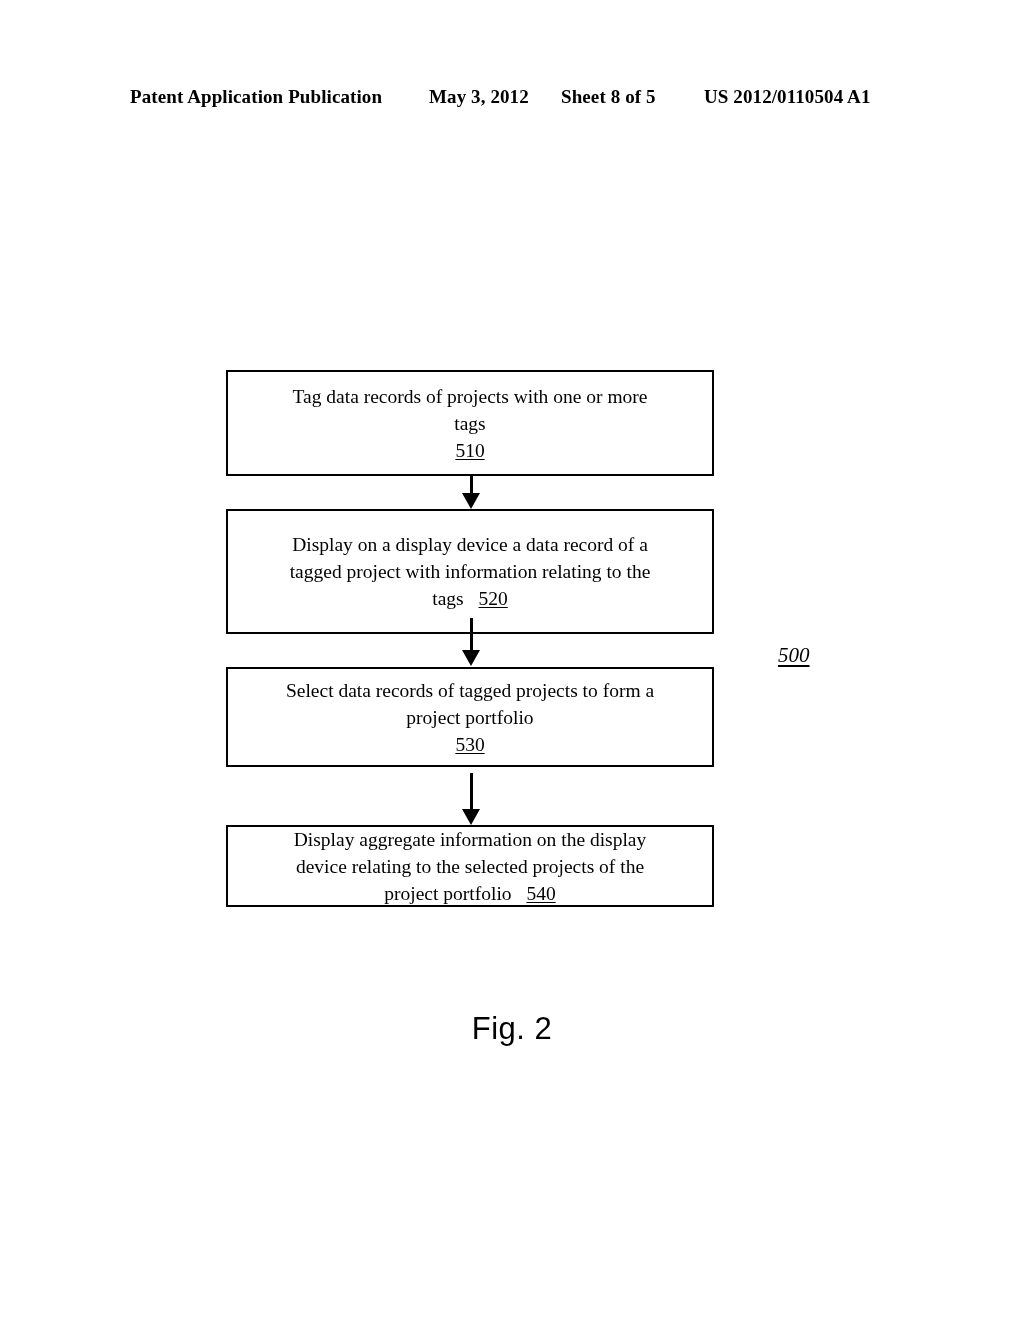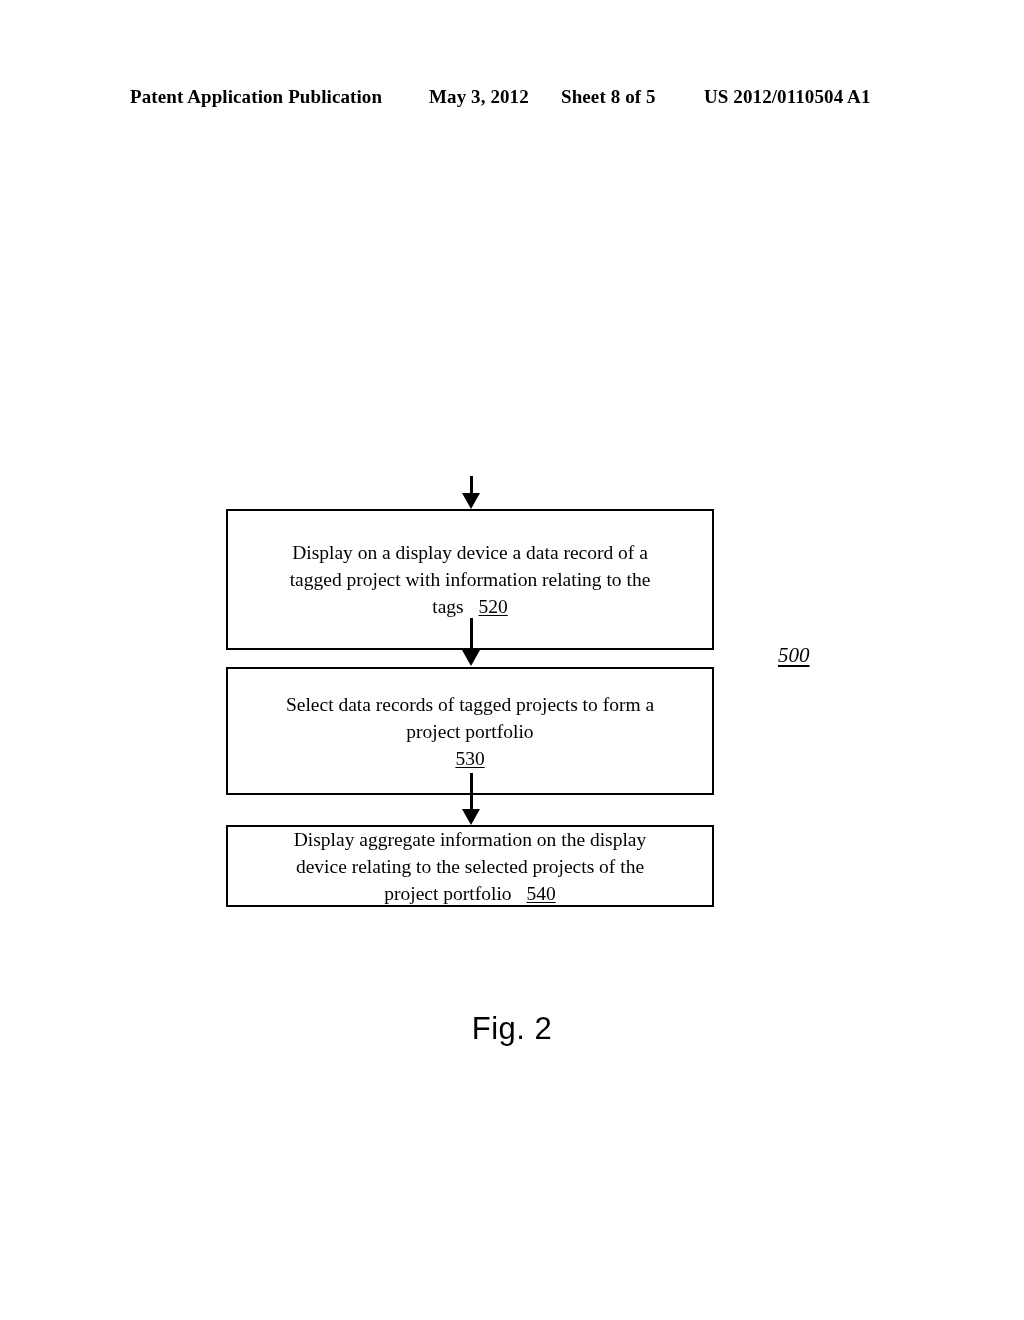--- a/index.html
+++ b/index.html
@@ -56,22 +56,22 @@
   }
   .fc-box-text {
     font-size: 19.5px;
     line-height: 27px;
     text-align: center;
     padding: 0 14px;
     white-space: pre-line;
   }
 
   .box-1 { top: 370px; height: 106px; }
-  .box-2 { top: 509px; height: 141px; }
-  .box-3 { top: 667px; height: 128px; }
+  .box-2 { top: 509px; height: 125px; }
+  .box-3 { top: 667px; height: 100px; }
   .box-4 { top: 825px; height: 82px; }
 
   .fc-box-text .ref {
     text-decoration: underline;
     text-underline-offset: 2px;
   }
   .gap-ref { padding-left: 10px; }
 
   
   .connector {
@@ -124,20 +124,25 @@
 
 <div class="page-header">
   <span class="hdr-pub">Patent Application Publication</span>
   <span class="hdr-date">May 3, 2012</span>
   <span class="hdr-sheet">Sheet 8 of 5</span>
   <span class="hdr-num">US 2012/0110504 A1</span>
 </div>
 
 <div class="flowchart">
 
+  <div class="fc-box box-1">
+    <div class="fc-box-text"><span>Tag data records of projects with one or more
+tags
+</span><span class="ref">510</span></div>
+  </div>
 
   <div class="connector conn-1"></div>
   <div class="arrowhead head-1"></div>
 
   <div class="fc-box box-2">
     <div class="fc-box-text"><span>Display on a display device a data record of a
 tagged project with information relating to the
 tags </span><span class="ref gap-ref">520</span></div>
   </div>
 

